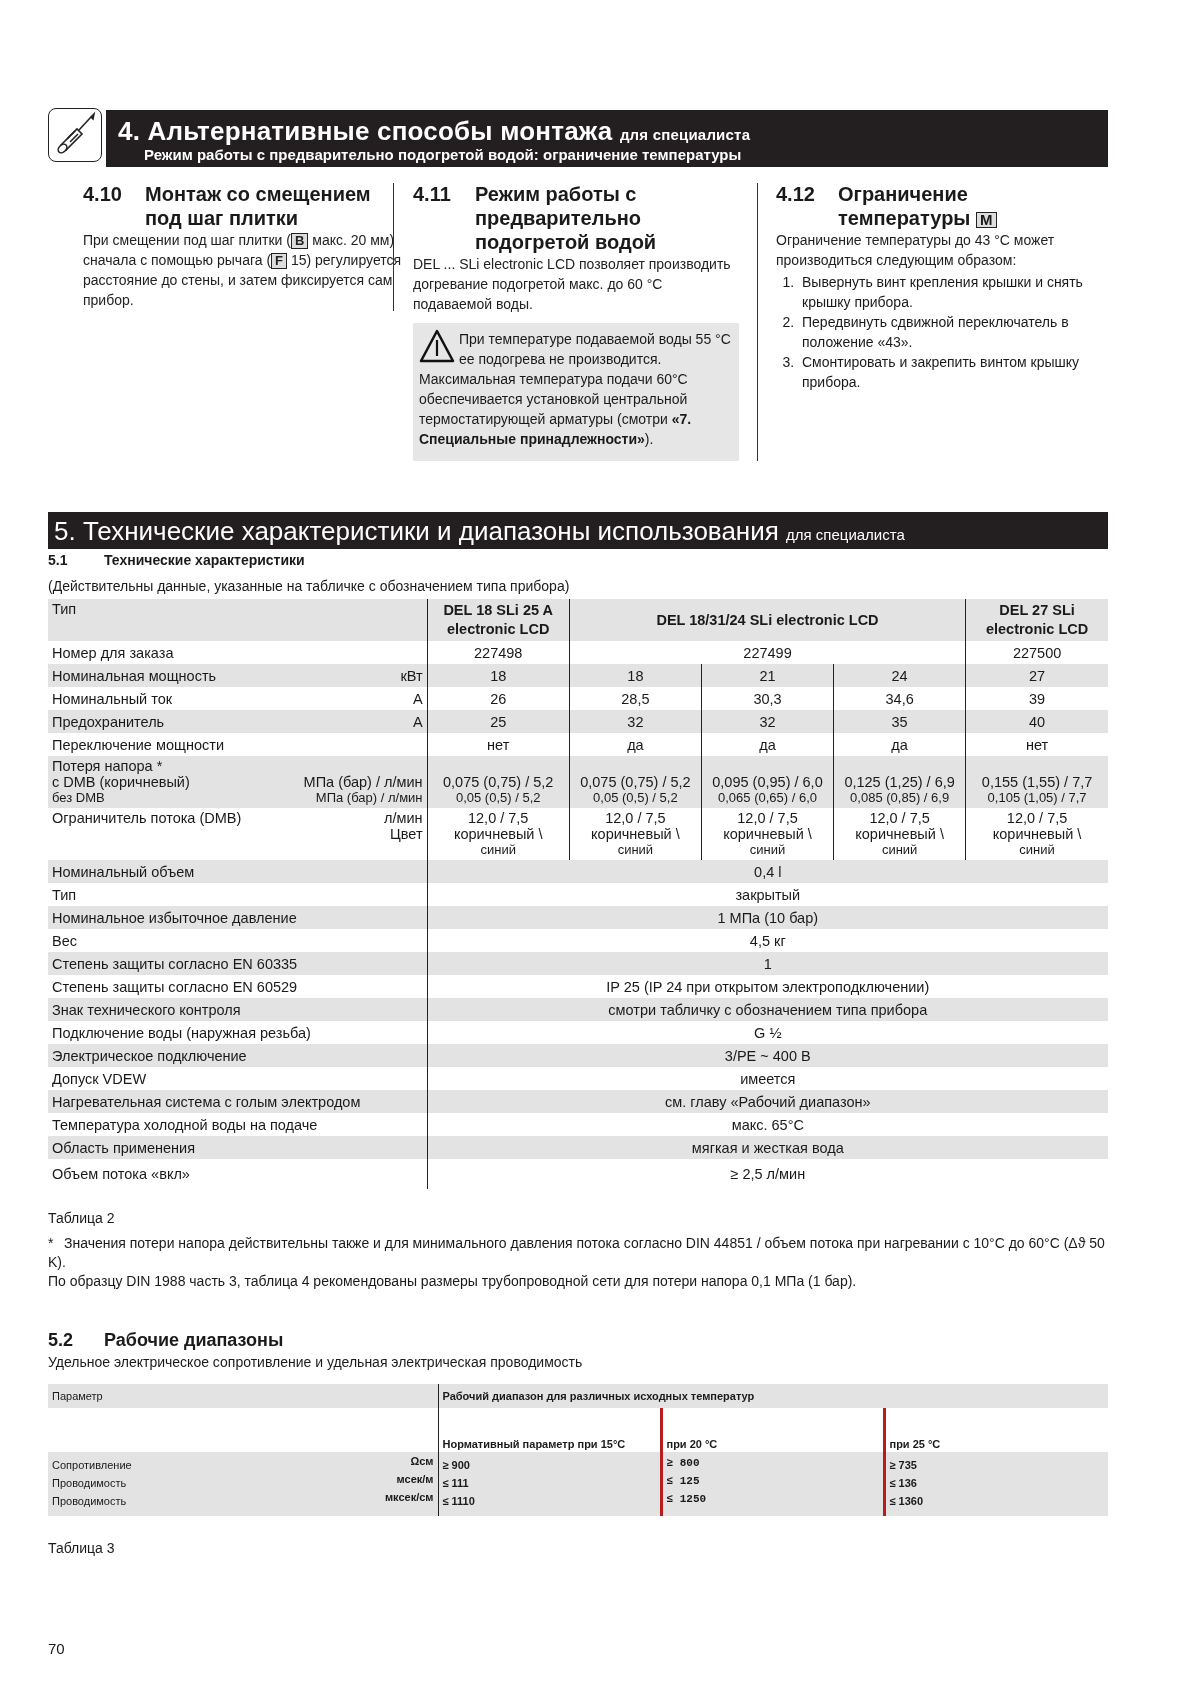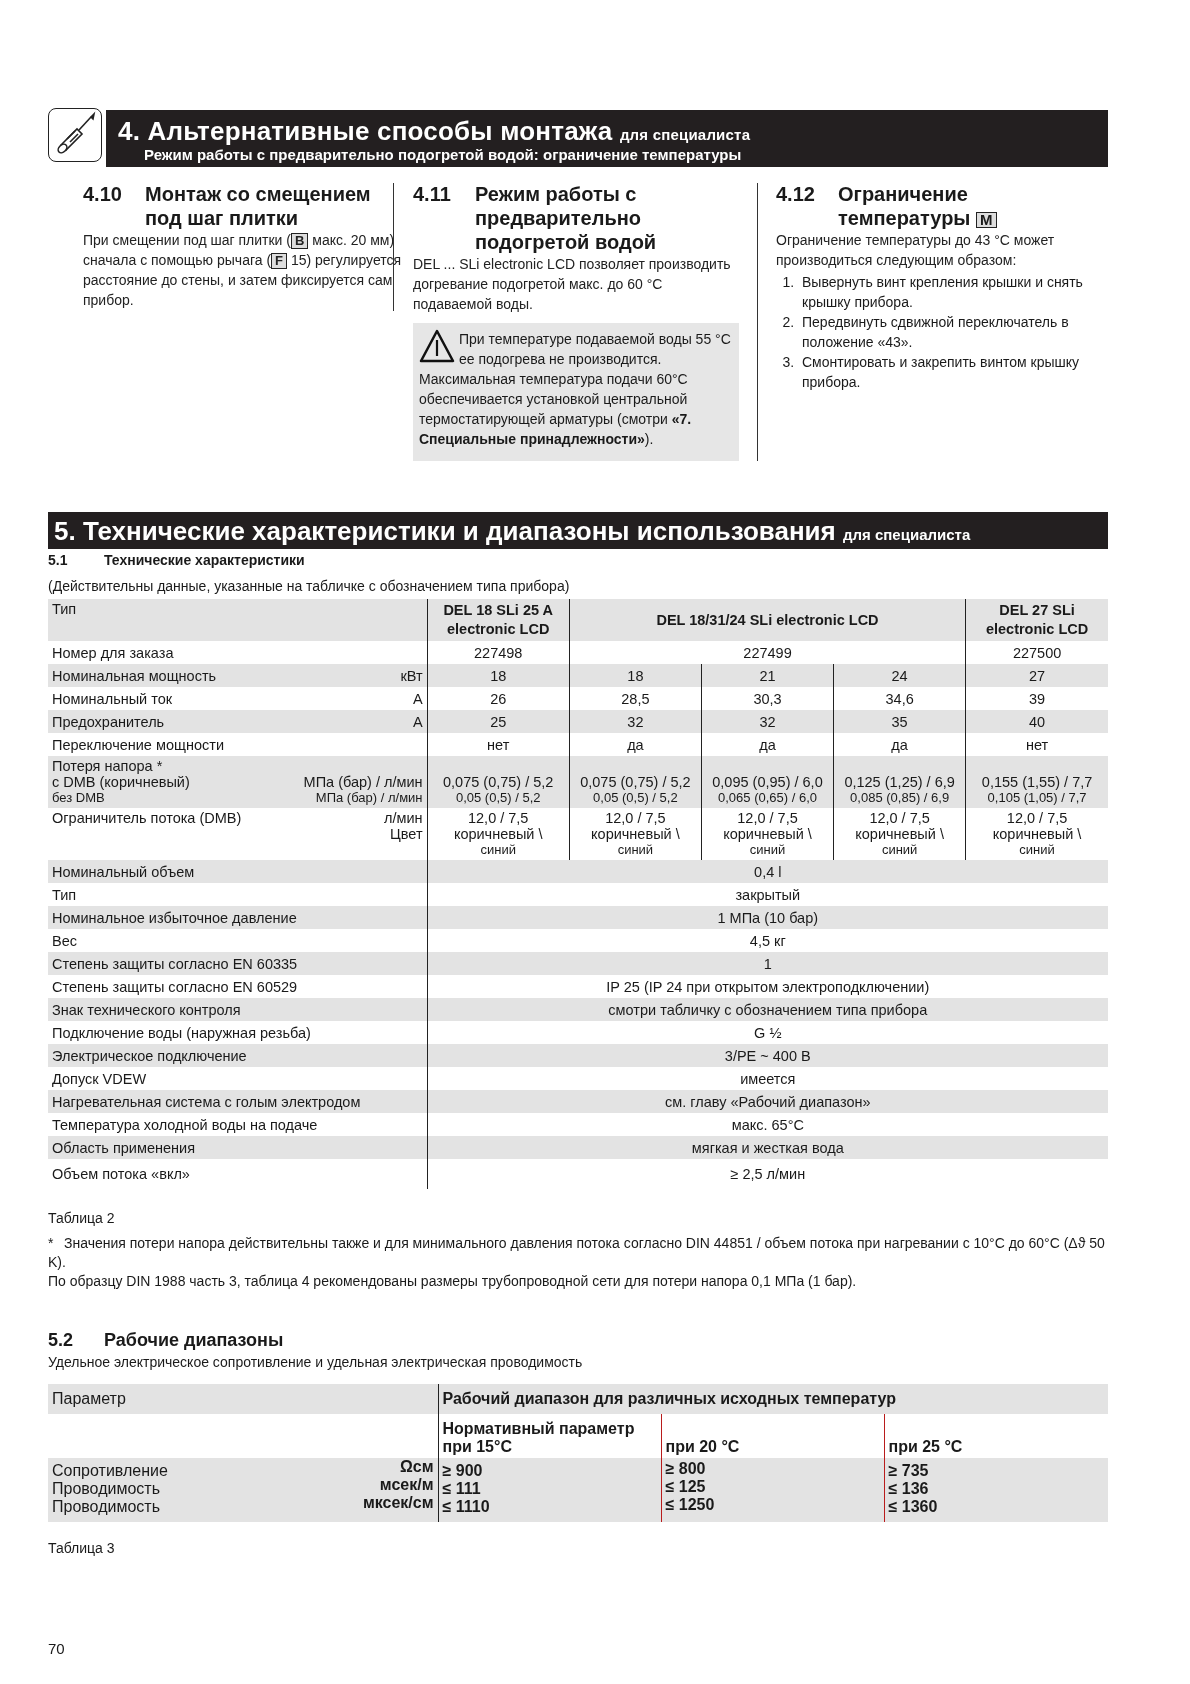--- a/index.html
+++ b/index.html
@@ -21,42 +21,42 @@
   .vdiv { width:1px; background:#333; }
 
   .warn { left:413px; top:323px; width:326px; height:138px; background:#e6e6e6; box-sizing:border-box; padding:6px 6px; font-size:14px; line-height:20px; }
   .warn .tri { float:left; width:36px; height:34px; margin-right:4px; }
 
   ol.steps { margin:2px 0 0 0; padding-left:22px; font-size:14px; line-height:20px; }
   ol.steps li { padding-left:4px; }
 
   
   .hdr5 { left:48px; top:512px; width:1060px; height:37px; background:#231f20; color:#fff; }
-  .hdr5 .t { position:absolute; left:6px; top:4px; font-weight:bold; font-size:26px; white-space:nowrap; }
+  .hdr5 .t { position:absolute; left:6px; top:4px; font-weight:normal; font-size:26px; white-space:nowrap; }
   .hdr5 .t small { font-size:15px; }
   .sec-title { font-weight:bold; font-size:14px; }
   .sec-title .num { display:inline-block; width:56px; }
   .note { font-size:14px; }
 
   table.spec { position:absolute; left:48px; top:599px; width:1060px; border-collapse:collapse; font-size:14.5px; }
   table.spec td { padding:2px 4px; vertical-align:middle; height:19px; }
   table.spec tr.g td { background:#e3e3e3; }
   table.spec td.lbl { text-align:left; }
   table.spec td.unit { text-align:right; white-space:nowrap; }
   table.spec td.v { text-align:center; border-left:1.5px solid #222; }
   table.spec td.vb { text-align:center; border-left:1px solid #222; }
   table.spec td.hdrv { font-weight:bold; text-align:center; line-height:19px; }
   table.spec .sm { font-size:13px; }
 
-  table.range { position:absolute; left:48px; top:1384px; width:1060px; border-collapse:collapse; font-size:16px; }
+  table.range { position:absolute; left:48px; top:1384px; width:1060px; border-collapse:collapse; font-size:11px; }
   table.range td { padding:2px 4px; vertical-align:top; }
   table.range tr.g td { background:#e3e3e3; }
   table.range .b { font-weight:bold; }
   table.range .vl { border-left:1.5px solid #222; }
-  table.range .vl2 { border-left:1px solid #b91c1c; }
+  table.range .vl2 { border-left:3px solid #b91c1c; }
 </style>
 </head>
 <body>
 
 <div class="abs tool-icon">
   <svg width="51" height="51" viewBox="0 0 51 51">
     <g fill="none" stroke="#222" stroke-width="1.6">
       <line x1="30" y1="21" x2="42" y2="8"></line>
       <polygon points="42,8 45,5 44,10" fill="#222"></polygon>
       <path d="M12 36 L28 20 L33 25 L17 41 Z" fill="#fff"></path>
@@ -342,21 +342,21 @@
     <td class="b" style="text-align:right; line-height:18px; padding-top:0;">
       <div>Ωсм</div>
       <div>мсек/м</div>
       <div>мксек/см</div>
     </td>
     <td class="vl b" style="line-height:18px; padding-top:4px;">
       <div>≥ 900</div>
       <div>≤ 111</div>
       <div>≤ 1110</div>
     </td>
-    <td class="vl2 b" style="line-height:18px; ">
+    <td class="vl2 b" style="line-height:18px; font-family:Liberation Mono, monospace;">
       <div>≥ 800</div>
       <div>≤ 125</div>
       <div>≤ 1250</div>
     </td>
     <td class="vl2 b" style="line-height:18px; padding-top:4px;">
       <div>≥ 735</div>
       <div>≤ 136</div>
       <div>≤ 1360</div>
     </td>
   </tr>

